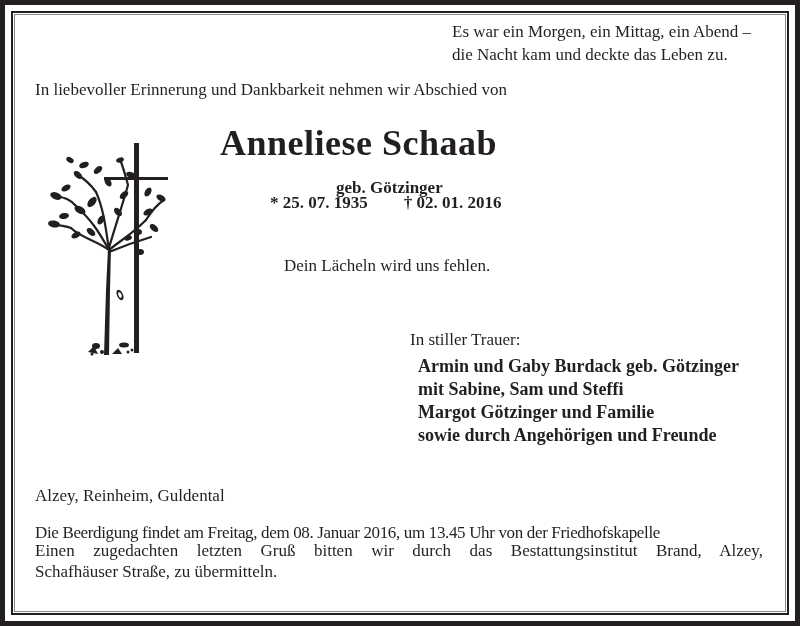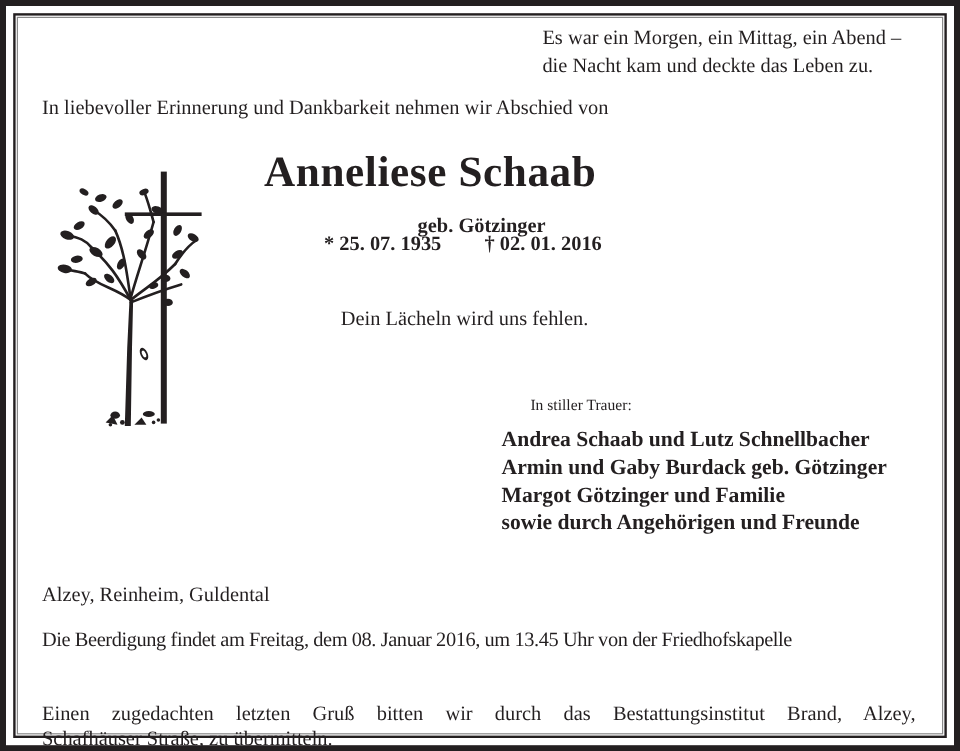--- a/index.html
+++ b/index.html
@@ -8,31 +8,31 @@
   .frame-outer { position: absolute; left: 0; top: 0; width: 800px; height: 626px;
                  box-sizing: border-box; border: 5px solid #231f20; background: #fff; }
   .frame-line1 { position: absolute; left: 6px; top: 6px; right: 6px; bottom: 6px;
                  border: 2px solid #231f20; }
   .frame-line2 { position: absolute; left: 9px; top: 9px; right: 9px; bottom: 9px;
                  border: 1px solid #8a8a8a; }
   .t { position: absolute; white-space: nowrap; }
   .motto { right: 58px; top: 20px; font-size: 17px; line-height: 23px; text-align: left; left: 452px; }
   .intro { left: 35px; top: 80px; font-size: 17px; }
   .name { left: 220px; top: 122px; font-size: 36px; font-weight: bold; letter-spacing: 0.5px; }
-  .maiden { left: 348px; top: 178px; font-size: 17px; font-weight: bold; }
+  .maiden { left: 336px; top: 178px; font-size: 17px; font-weight: bold; }
   .dates { left: 270px; top: 193px; font-size: 17px; font-weight: bold; word-spacing: 0px; }
   .dates .gap { display: inline-block; width: 36px; }
   .smile { left: 284px; top: 256px; font-size: 17px; }
-  .mourn-label { left: 442px; top: 330px; font-size: 13px; }
+  .mourn-label { left: 410px; top: 330px; font-size: 17px; }
   .mourners { left: 418px; top: 355px; font-size: 18px; font-weight: bold; line-height: 23px; }
   .mourners div { white-space: nowrap; }
   .places { left: 35px; top: 486px; font-size: 17px; }
   .para { position: absolute; left: 35px; width: 728px; font-size: 17px; line-height: 21px; }
   .funeral { top: 522px; }
-  .greeting { top: 540px; text-align: justify; margin-top: 44px; }
+  .greeting { top: 540px; text-align: justify; }
   .greeting .l1 { text-align: justify; text-align-last: justify; display: block; }
   .emblem { position: absolute; left: 36px; top: 140px; width: 140px; width: 140px; height: 225px; }
 </style>
 </head>
 <body>
 
 <div class="frame-outer">
   <div class="frame-line1"></div>
   <div class="frame-line2"></div>
 </div>
@@ -108,22 +108,22 @@
     <circle cx="66" cy="212" r="2"></circle>
     <circle cx="92" cy="212" r="1.5"></circle>
     <circle cx="96" cy="210" r="1.5"></circle>
     <circle cx="56" cy="214" r="1.5"></circle>
   </g>
   <ellipse cx="84" cy="155" rx="1.5" ry="3" transform="rotate(-25 84 155)" fill="#fff"></ellipse>
 </svg>
 
 <div class="t mourn-label">In stiller Trauer:</div>
 <div class="t mourners">
-  <div>Andrea Schaab und Lutz Schnellbacher</div>
   <div>Armin und Gaby Burdack geb. Götzinger</div>
+  <div>mit Sabine, Sam und Steffi</div>
   <div>Margot Götzinger und Familie</div>
   <div>sowie durch Angehörigen und Freunde</div>
 </div>
 
 <div class="t places">Alzey, Reinheim, Guldental</div>
 
 <div class="para funeral">
   <div style="white-space:nowrap;letter-spacing:-0.35px;">Die Beerdigung findet am Freitag, dem 08. Januar 2016, um 13.45 Uhr von der Friedhofskapelle</div>
 </div>
 

